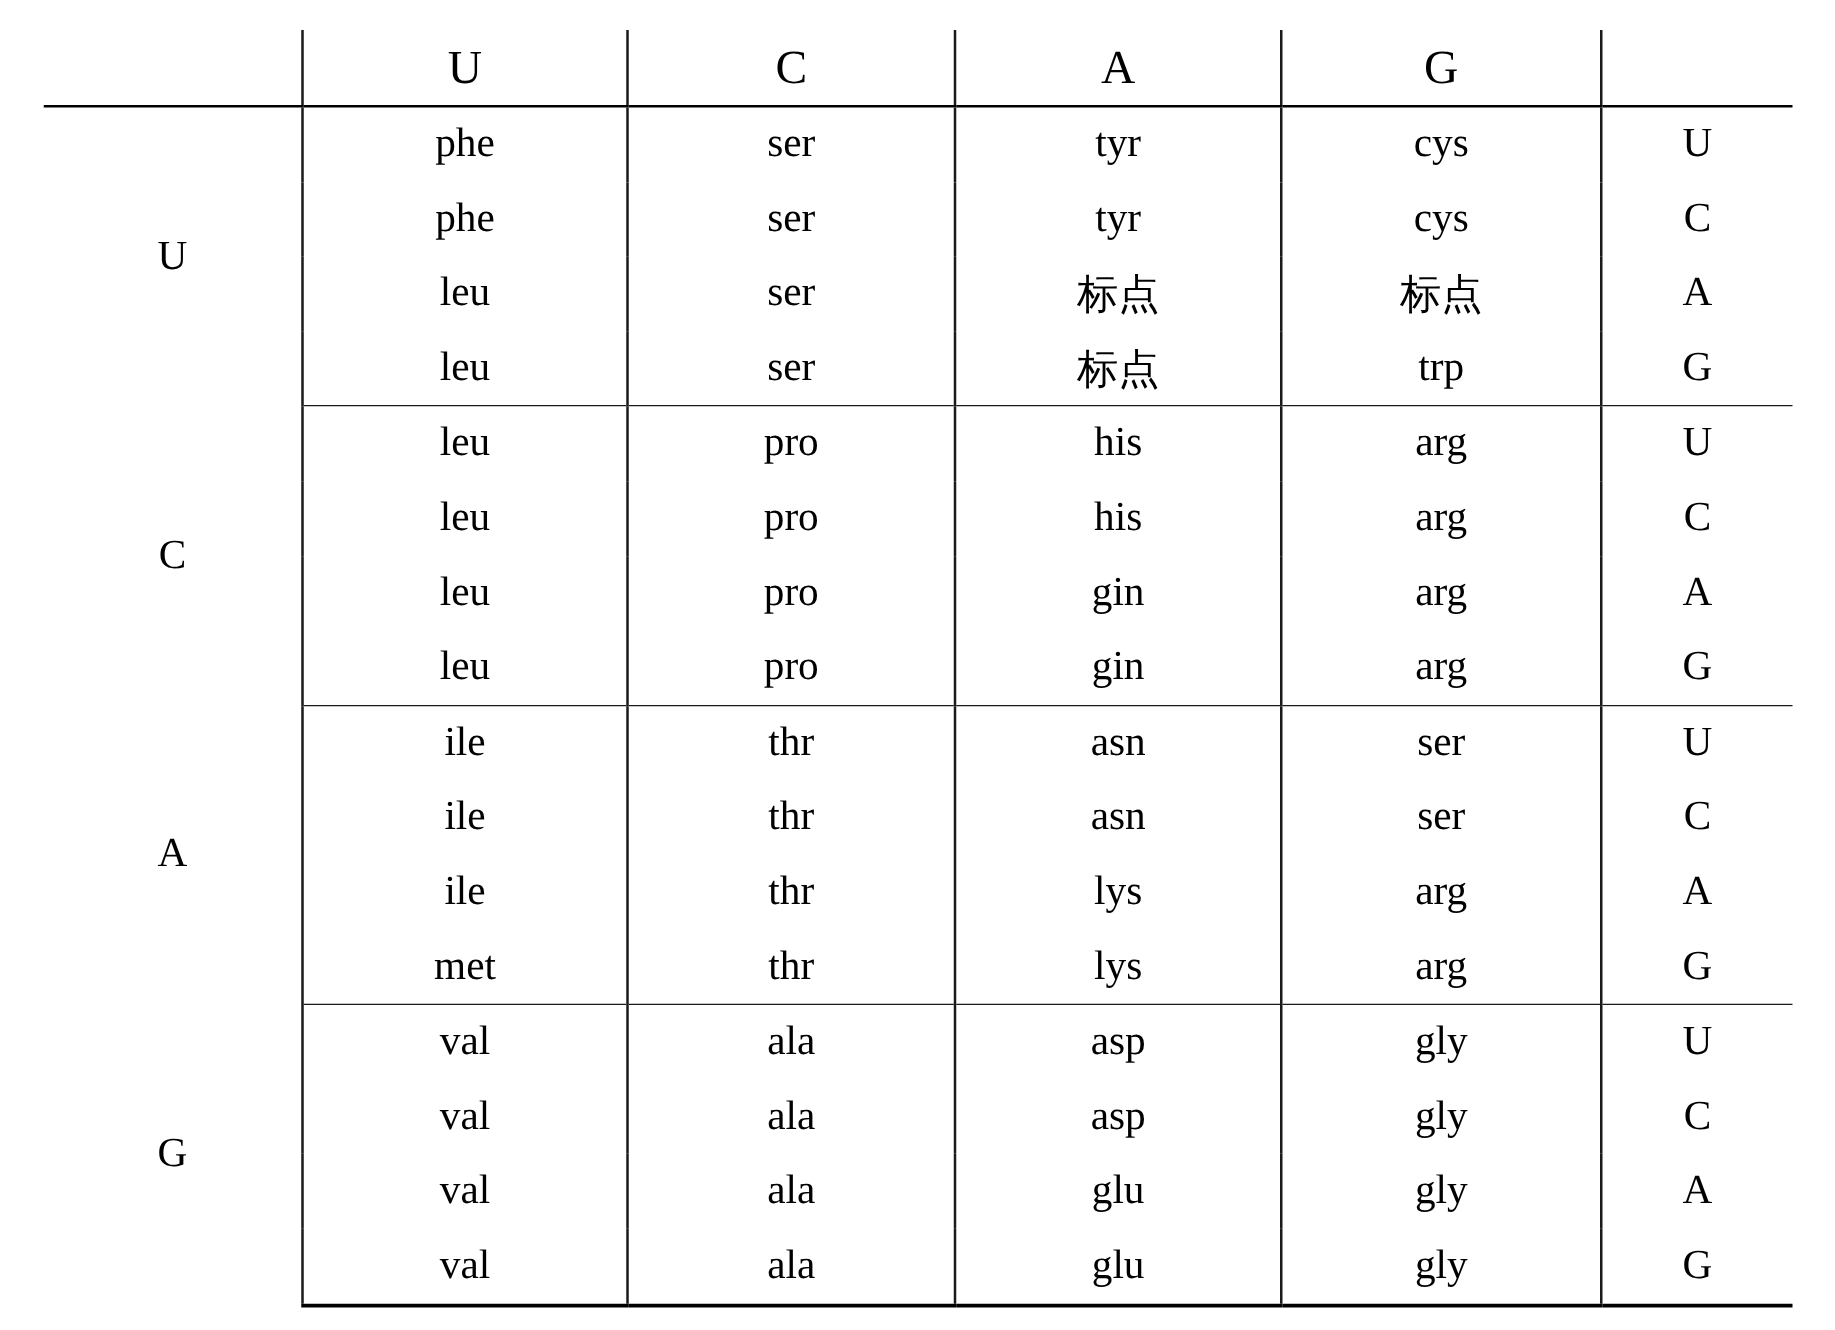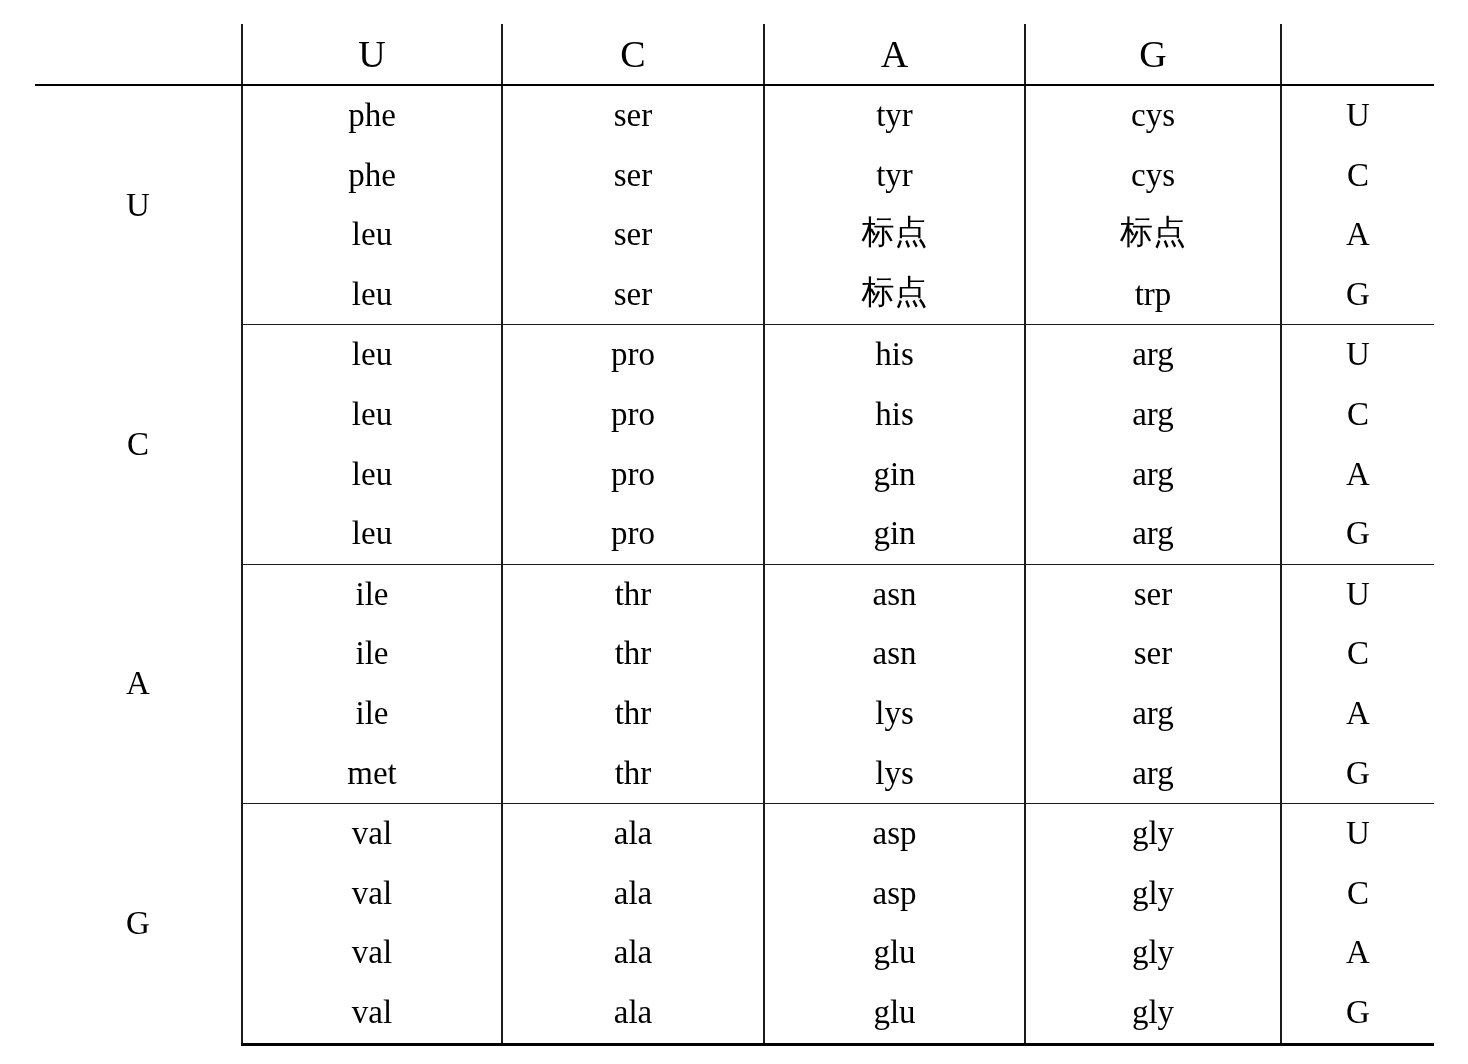--- a/index.html
+++ b/index.html
@@ -84,21 +84,21 @@
 
   td.first-base {
     font-size: 40px;
   }
 
   td.third-base {
     font-size: 33px;
   }
 
   td.cjk-cell {
-    font-family: Liberation Mono, monospace;
+    font-family: Liberation Sans, sans-serif;
     font-size: 32px;
   }
 </style>
 </head>
 <body>
 
 <div id="codon-table-wrap">
   <table class="codon-table">
     <colgroup>
       <col class="c-first">

